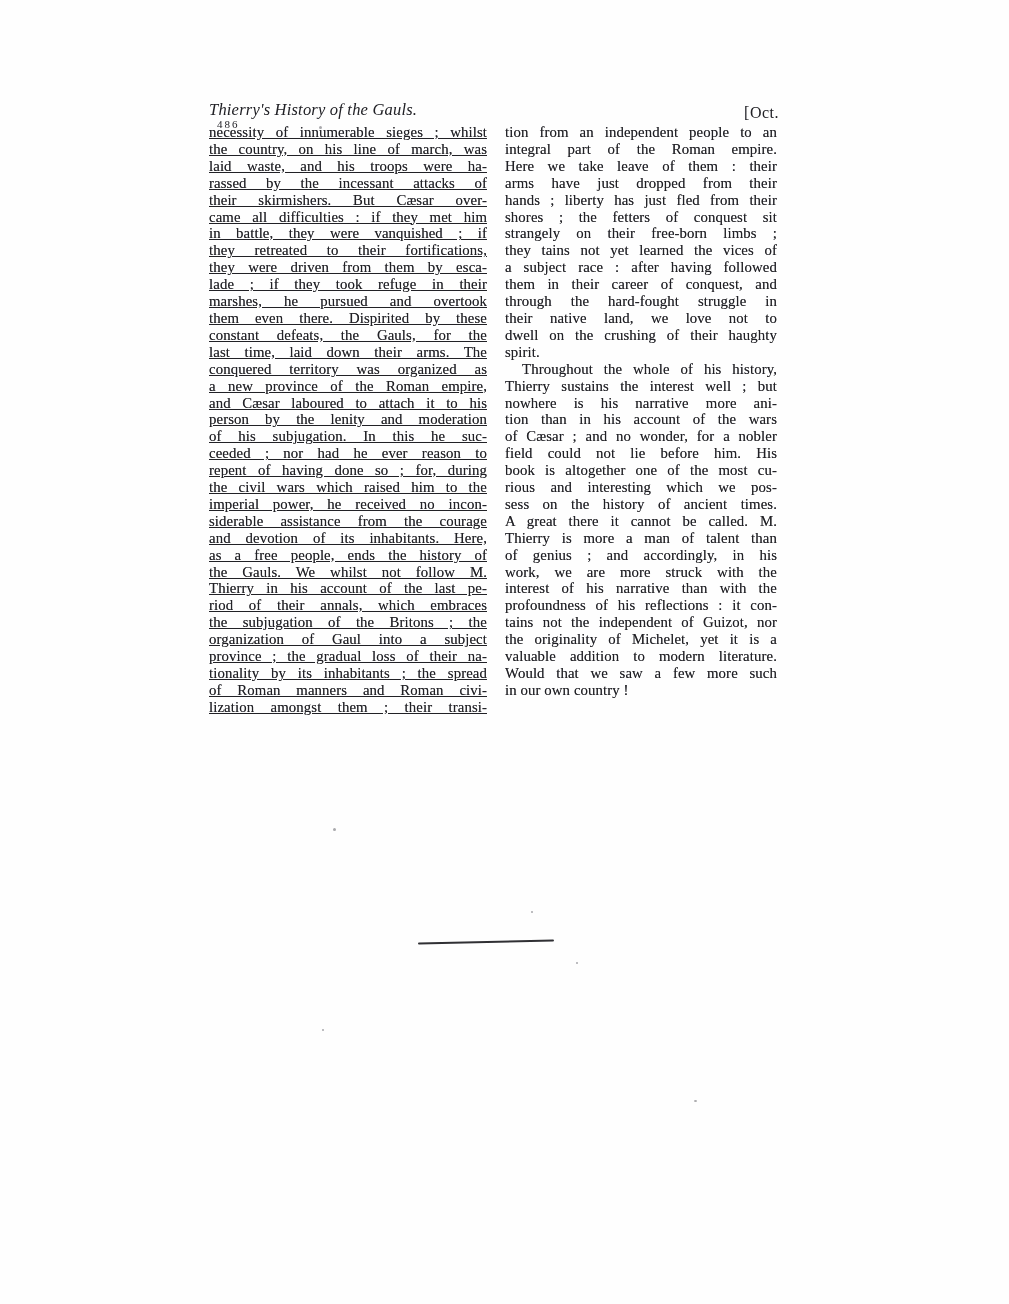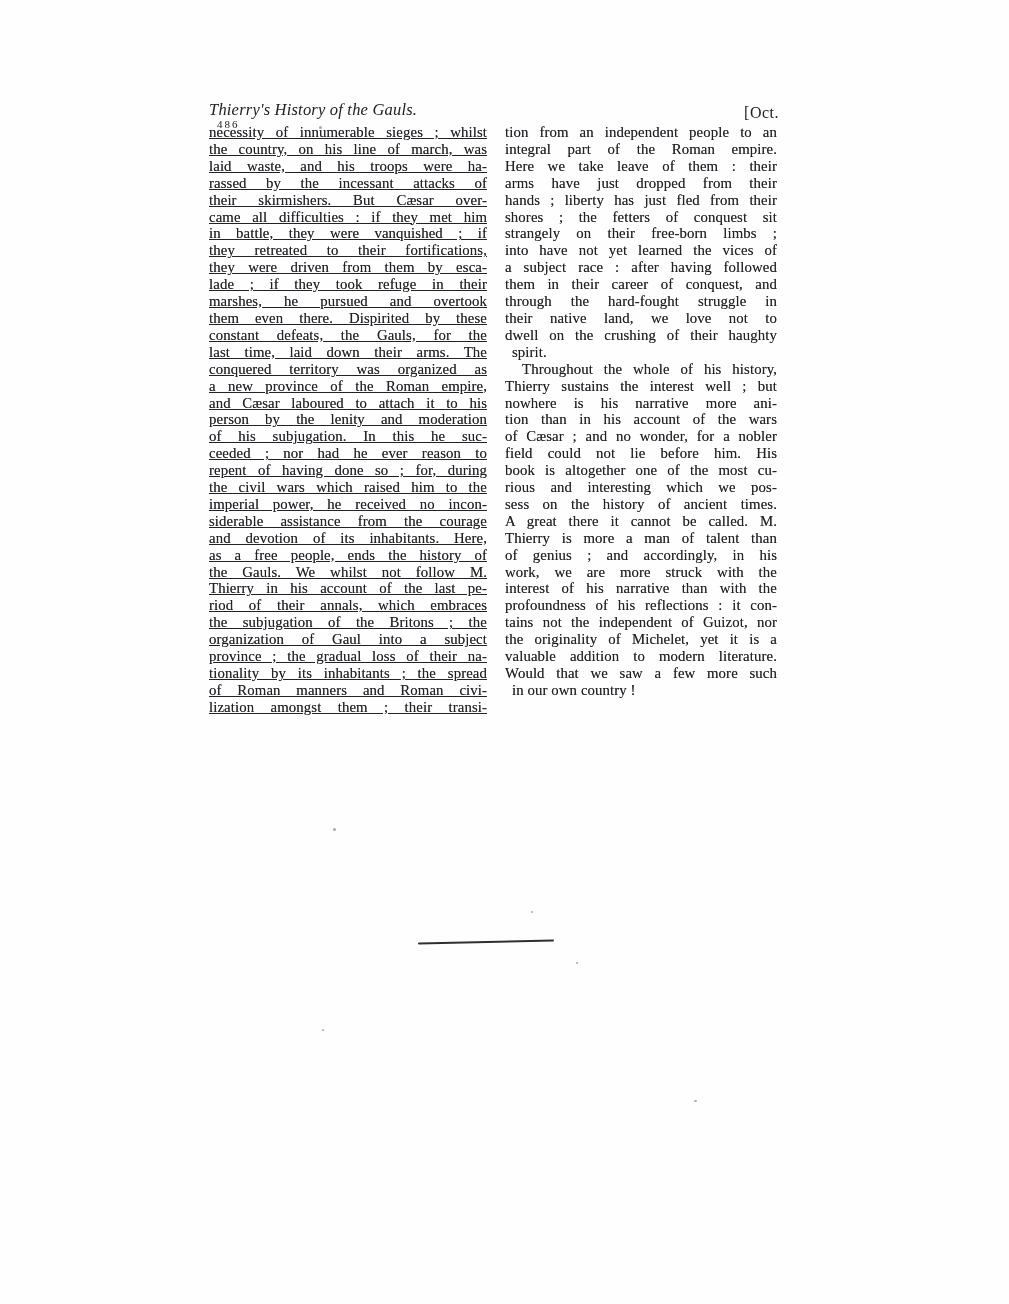--- a/index.html
+++ b/index.html
@@ -59,21 +59,21 @@
     text-shadow: 0 0 0.4px rgba(25,25,30,0.55); 
   }
   .col-left  { left: 209px; width: 278px; text-decoration: underline; }
   .col-right { left: 505px; width: 272px; }
   .line {
     text-align: justify;
     text-align-last: justify;
     white-space: nowrap;  
     overflow: visible;
   }
-  .line.para-end { text-align-last: left; white-space: normal; margin-left: 7px; }
+  .line.para-end { text-align-last: left; white-space: normal; }
   .line.indent   { text-indent: 17px; }
   
   .divider {
     position: absolute;
     left: 418px;
     top: 941px;
     width: 136px;
     height: 2.4px;
     background: #303034;
     border-radius: 2px;
@@ -137,21 +137,21 @@
     </div>
 
   <div class="col col-right">
       <div class="line">tion from an independent people to an</div>
       <div class="line">integral part of the Roman empire.</div>
       <div class="line">Here we take leave of them : their</div>
       <div class="line">arms have just dropped from their</div>
       <div class="line">hands ; liberty has just fled from their</div>
       <div class="line">shores ; the fetters of conquest sit</div>
       <div class="line">strangely on their free-born limbs ;</div>
-      <div class="line">into have not yet learned the vices of</div>
+      <div class="line">they tains not yet learned the vices of</div>
       <div class="line">a subject race : after having followed</div>
       <div class="line">them in their career of conquest, and</div>
       <div class="line">through the hard-fought struggle in</div>
       <div class="line">their native land, we love not to</div>
       <div class="line">dwell on the crushing of their haughty</div>
       <div class="line para-end">spirit.</div>
       <div class="line indent">Throughout the whole of his history,</div>
       <div class="line">Thierry sustains the interest well ; but</div>
       <div class="line">nowhere is his narrative more ani-</div>
       <div class="line">tion than in his account of the wars</div>

